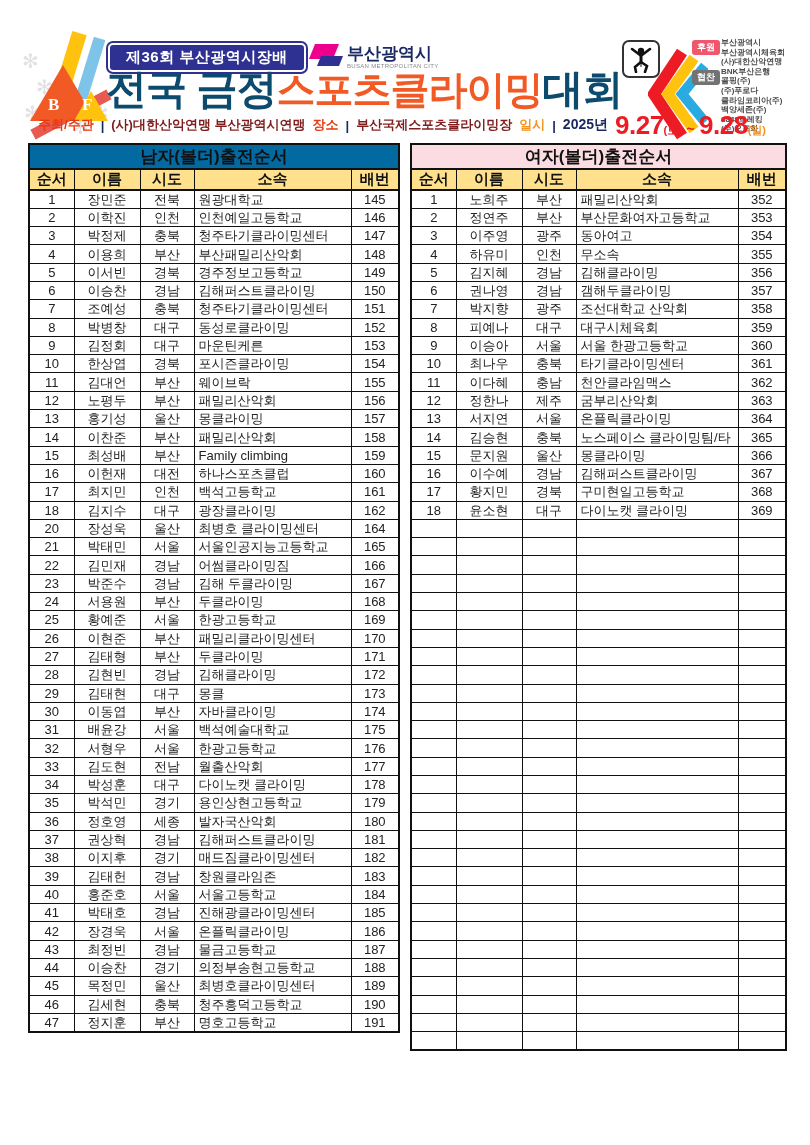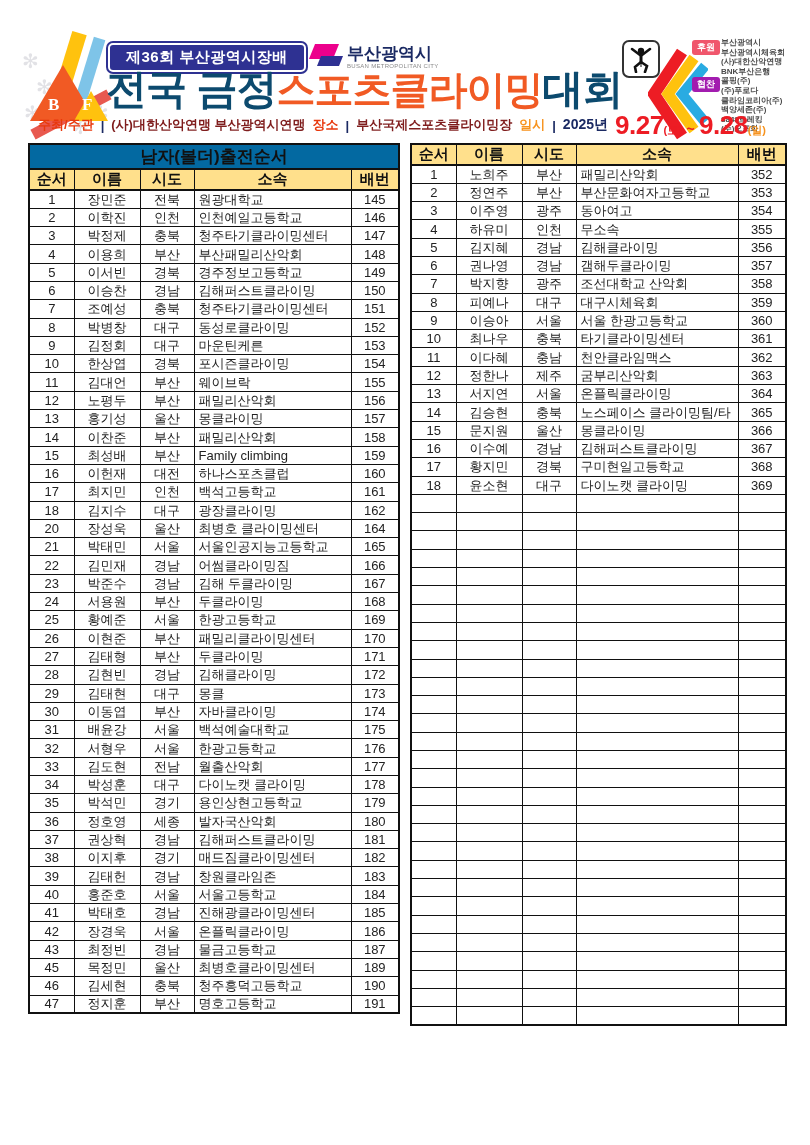--- a/index.html
+++ b/index.html
@@ -61,21 +61,21 @@
              display:flex; align-items:center; justify-content:center; }
 
   
   .chevrons { position:absolute; left:648px; top:48px; }
 
   
   .sp-col { position:absolute; left:692px; top:38px; width:116px; }
   .sp-badge { position:absolute; left:0; color:#fff; font-size:9px; font-weight:bold;
               padding:1px 5px; border-radius:3px; white-space:nowrap; }
   .sp-badge.sponsor { top:2px;  background:#f0566c; }
-  .sp-badge.support { top:39px; background:#a21caf; }
+  .sp-badge.support { top:32px; background:#737373; }
   .sp-list { position:absolute; left:29px; top:0; list-style:none; }
   .sp-list li { font-size:8px; font-weight:bold; color:#4a4a4a; line-height:9.6px;
                 white-space:nowrap;
                 text-shadow:0 0 2px #fff; }
 
   
   .info-line { position:absolute; left:0; top:110px; width:804px; height:30px;
                display:flex; align-items:center; justify-content:center; gap:7px;
                font-weight:bold; white-space:nowrap; }
   .info-line .lbl { font-size:13px; }
@@ -512,20 +512,27 @@
               <td class="c4">186</td>
             </tr>
             <tr>
               <td class="c0">43</td>
               <td class="c1">최정빈</td>
               <td class="c2">경남</td>
               <td class="c3">물금고등학교</td>
               <td class="c4">187</td>
             </tr>
             <tr>
+              <td class="c0">44</td>
+              <td class="c1">이승찬</td>
+              <td class="c2">경기</td>
+              <td class="c3">의정부송현고등학교</td>
+              <td class="c4">188</td>
+            </tr>
+            <tr>
               <td class="c0">45</td>
               <td class="c1">목정민</td>
               <td class="c2">울산</td>
               <td class="c3">최병호클라이밍센터</td>
               <td class="c4">189</td>
             </tr>
             <tr>
               <td class="c0">46</td>
               <td class="c1">김세현</td>
               <td class="c2">충북</td>
@@ -546,20 +553,23 @@
     <section class="tbl-wrap women">
       <table>
         <colgroup>
             <col class="c0">
             <col class="c1">
             <col class="c2">
             <col class="c3">
             <col class="c4">
           </colgroup>
         <thead>
+          <tr>
+              <th colspan="5" class="ttl women" style="background: rgb(251, 220, 226);">여자(볼더)출전순서</th>
+            </tr>
           <tr class="cols">
               <th>순서</th>
               <th>이름</th>
               <th>시도</th>
               <th>소속</th>
               <th>배번</th>
             </tr>
         </thead>
         <tbody>
             <tr>

